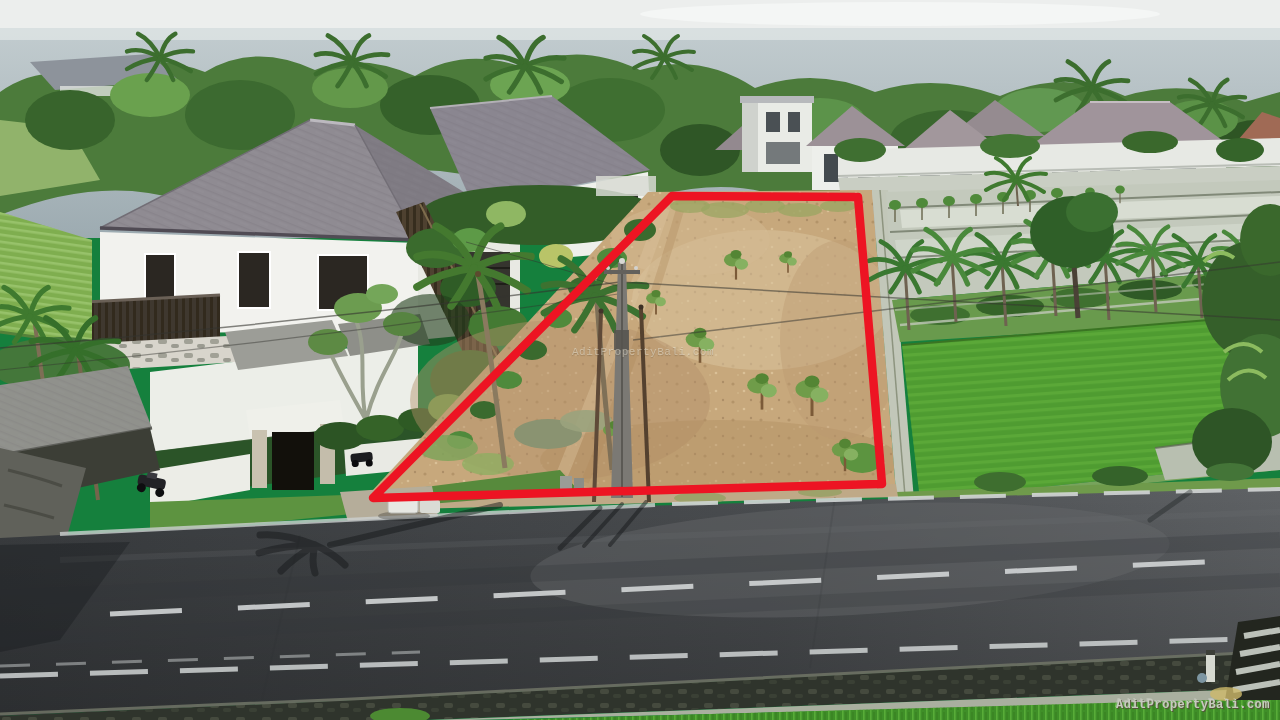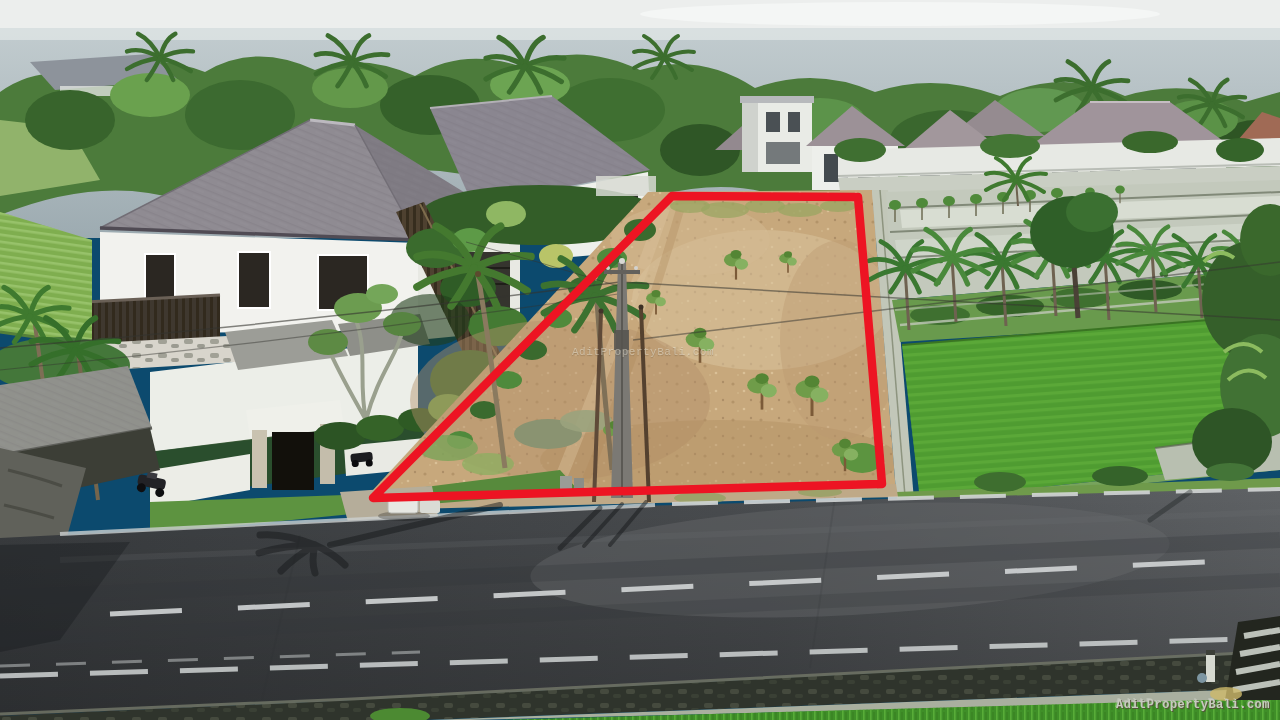--- a/index.html
+++ b/index.html
@@ -1,18 +1,18 @@
 <!DOCTYPE html>
 <html><head>
 <meta charset="utf-8">
 <style>
   html,body{margin:0;padding:0;background:#111;}
   .stage{
     position:relative;width:1280px;height:720px;overflow:hidden;
-    background:#0c4a6e;font-family:"DejaVu Sans",sans-serif;
+    background:#15803d;font-family:"DejaVu Sans",sans-serif;
   }
   .stage svg{display:block;width:1280px;height:720px;}
   .wm{
     position:absolute;white-space:nowrap;pointer-events:none;
     font-family:"Liberation Mono","DejaVu Sans Mono",monospace;
   }
   .wm-center{
     left:572px;top:346px;font-size:11px;letter-spacing:.5px;
     color:rgba(238,236,224,.48);text-shadow:0 1px 1px rgba(96,78,48,.35);
   }

